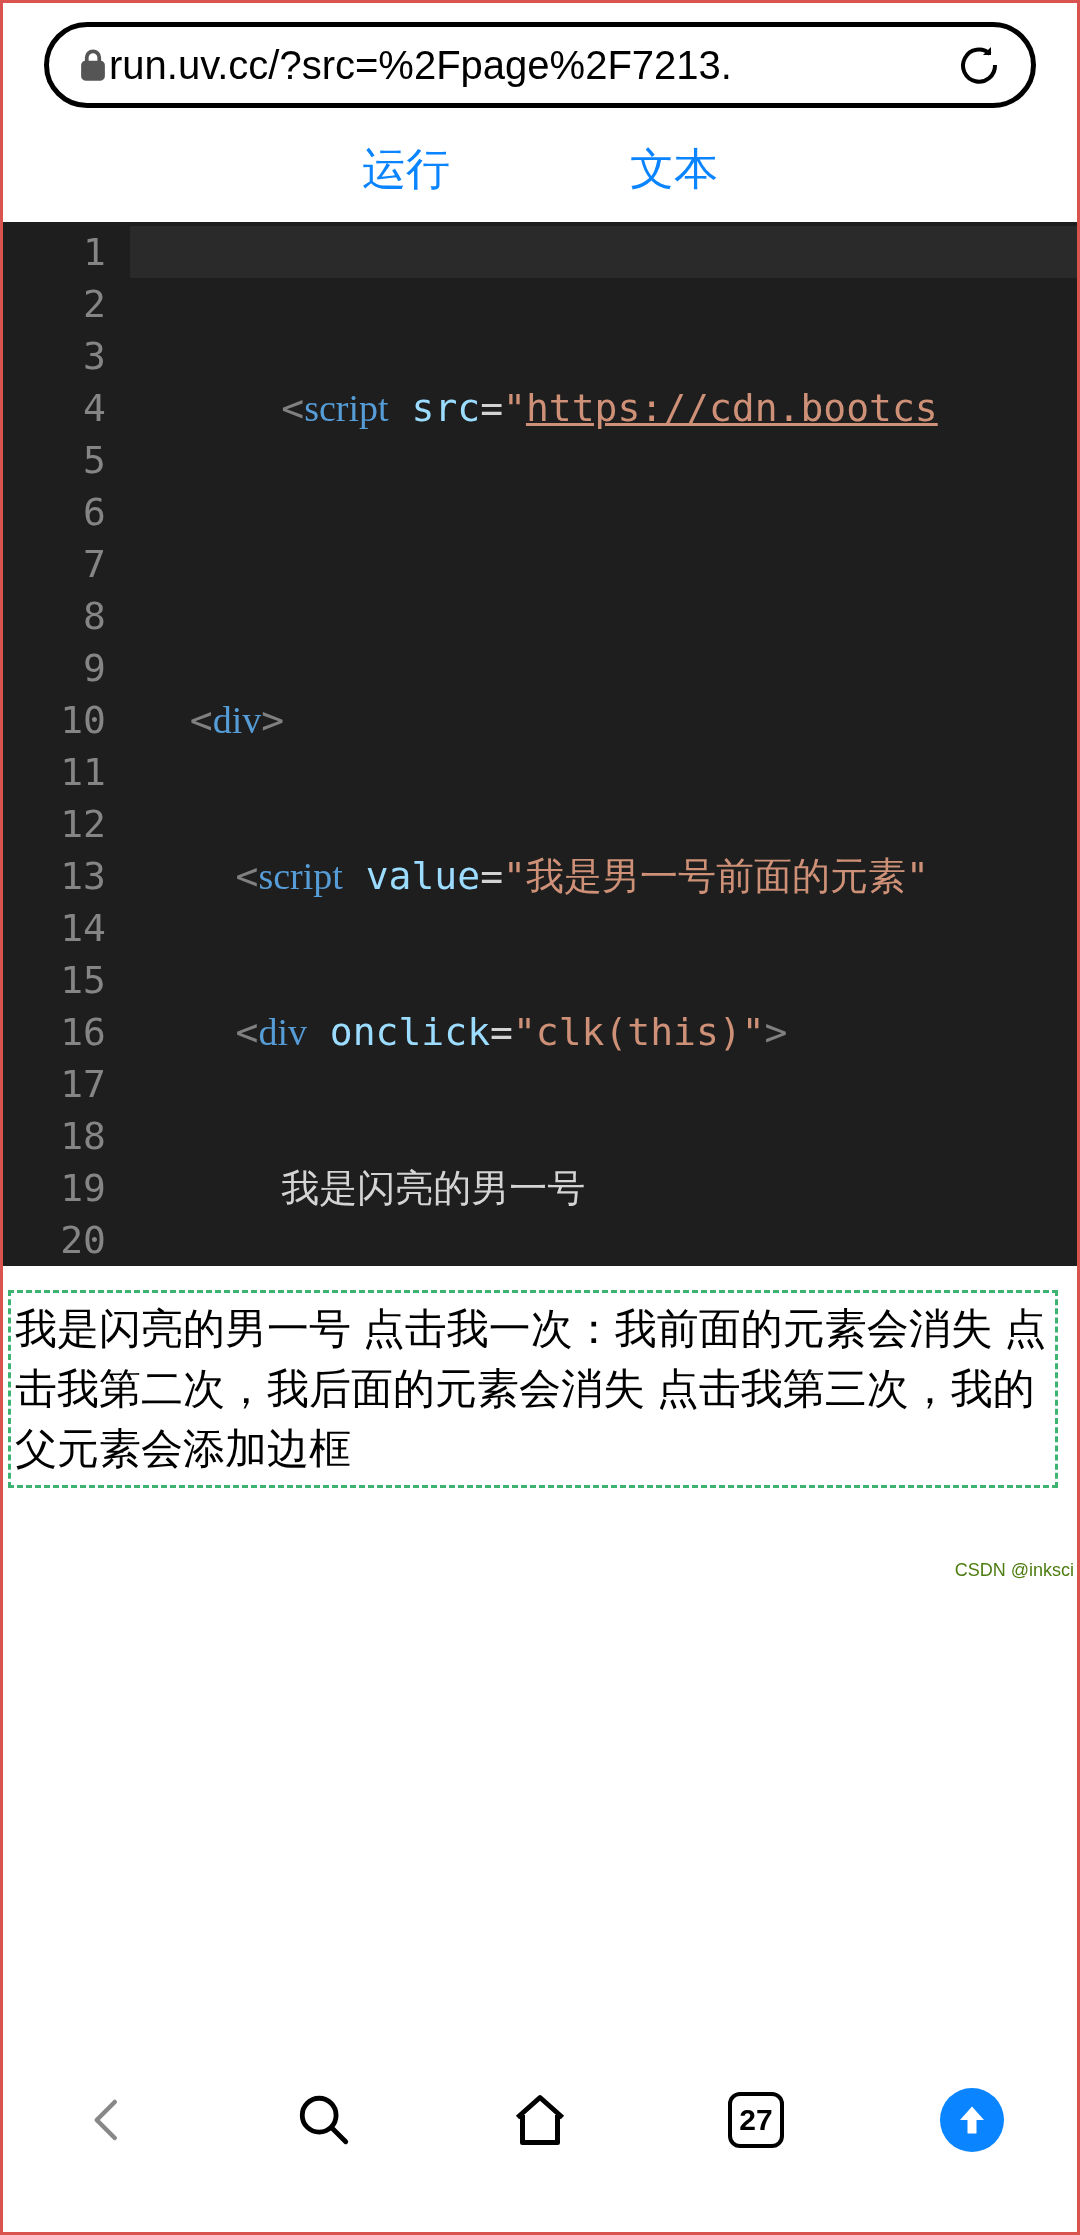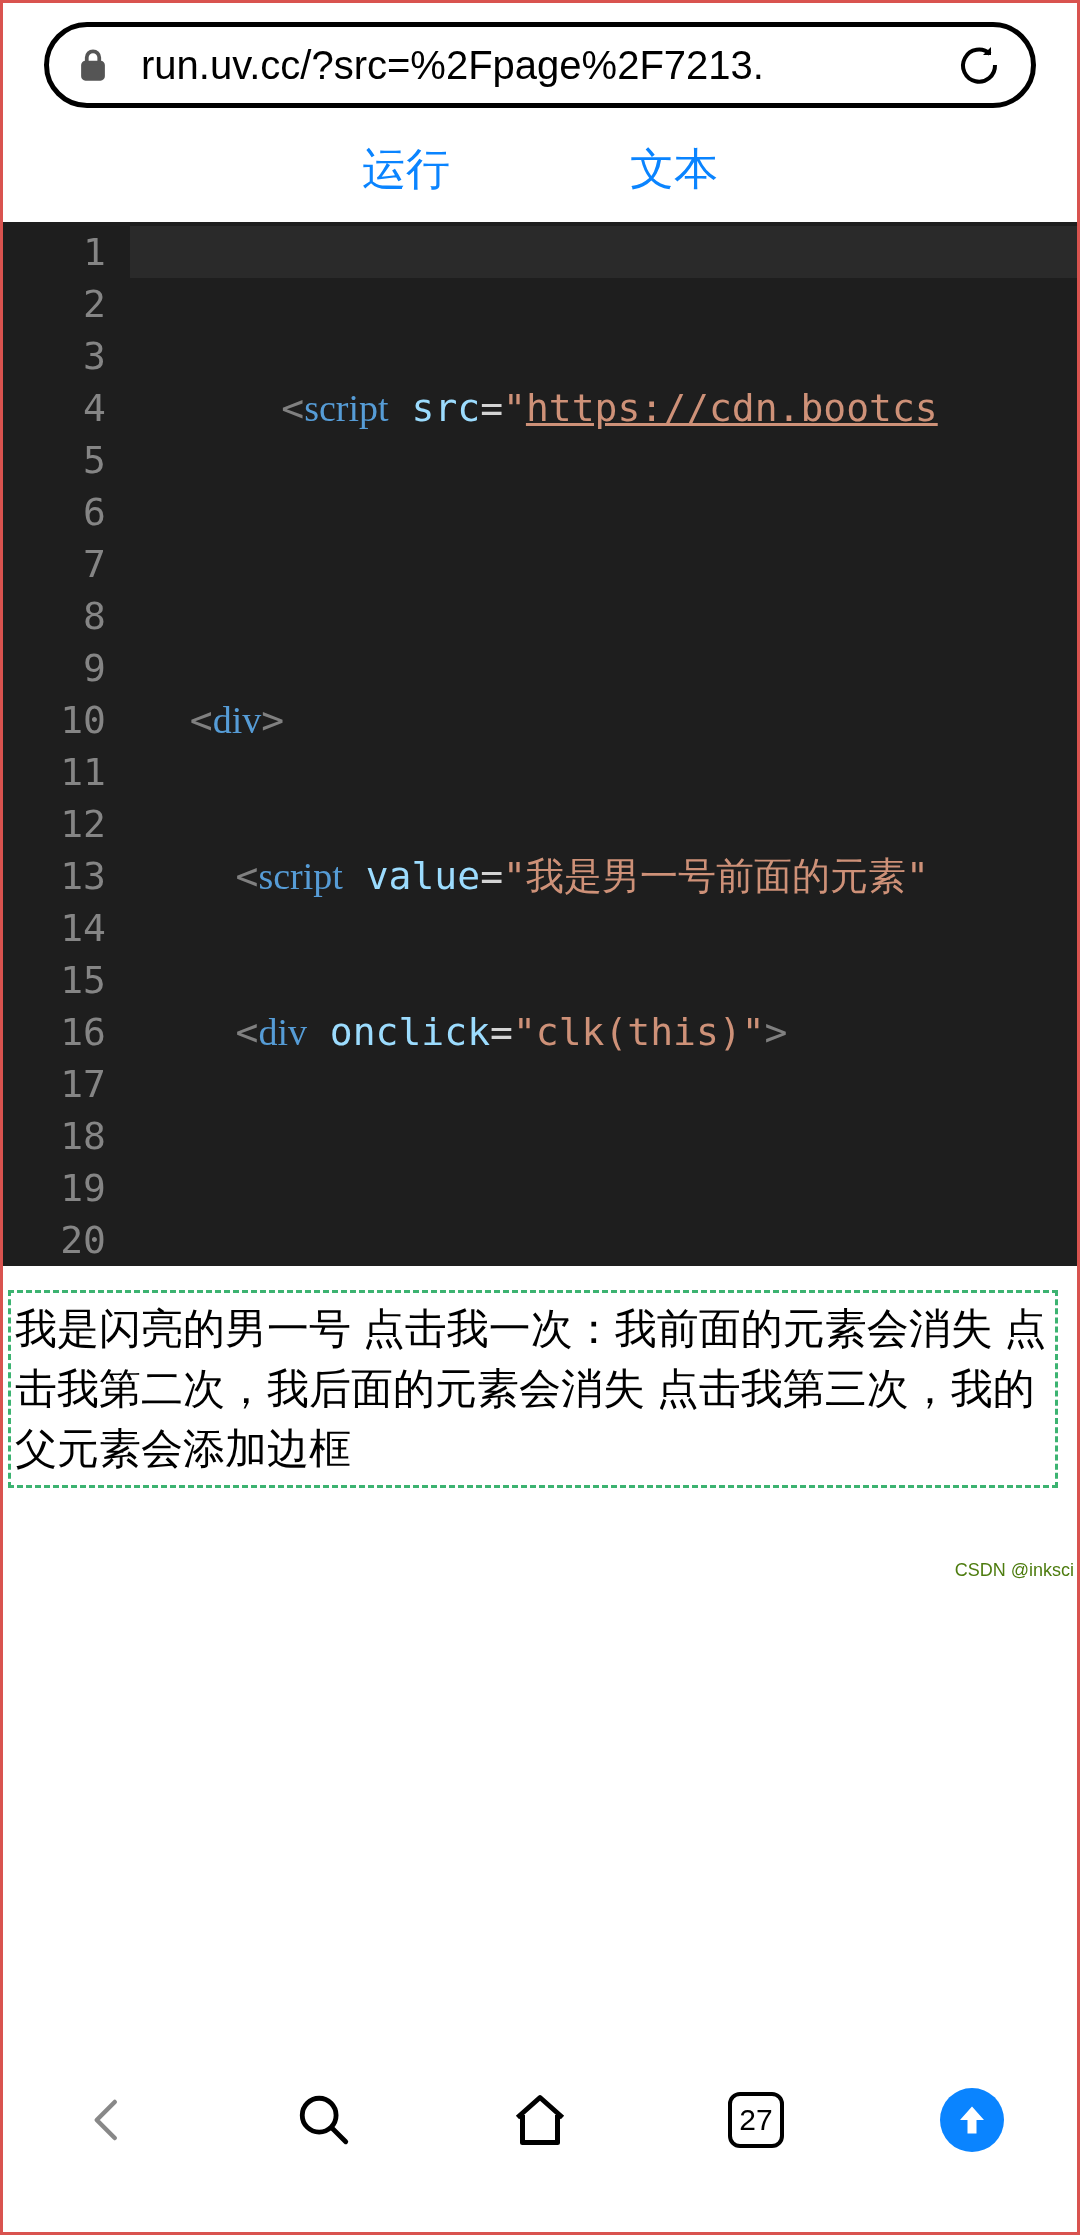--- a/index.html
+++ b/index.html
@@ -10,21 +10,21 @@
   }
 
   
   .addr-wrap { position:absolute; top:22px; left:44px; right:44px; }
   .addr-bar {
     height:86px; border:5px solid #000; border-radius:60px;
     display:flex; align-items:center; padding:0 28px;
   }
   .addr-bar .lock { width:32px; display:flex; justify-content:center; }
   .addr-bar .url {
-    flex:1; font-size:40px; color:#000; margin-left:32px;
+    flex:1; font-size:40px; color:#000; margin-left:0;
     white-space:nowrap; overflow:hidden;
   }
   .addr-bar .reload { width:48px; height:48px; }
   .addr-bar svg { display:block; }
 
   
   .tabs {
     position:absolute; top:120px; left:0; right:0;
     display:flex; justify-content:center; gap:180px; padding:20px 0 16px;
   }
@@ -67,21 +67,21 @@
   
   .bottom {
     position:absolute; bottom:0; left:0; right:0; height:180px;
     display:flex; justify-content:space-around; align-items:center;
     background:#fff; padding-bottom:50px;
   }
   .bottom .item { width:72px; height:72px; display:flex; align-items:center; justify-content:center; }
   .tab-count {
     width:56px; height:56px; border:4px solid #000; border-radius:12px;
     display:flex; align-items:center; justify-content:center;
-    font-size:30px; font-weight:400;
+    font-size:30px; font-weight:700;
   }
   .up-btn {
     width:64px; height:64px; border-radius:50%; background:#0a84ff;
     display:flex; align-items:center; justify-content:center;
   }
 
   .watermark {
     position:absolute; right:6px; top:1560px; font-size:18px; color:#4d7c0f;
   }
 
@@ -137,21 +137,21 @@
     <div>19</div>
       <div>20</div>
   </div>
   <div class="code">
     <div class="hl"></div>
     <div class="line"><span class="tx">      </span><span class="b">&lt;</span><span class="tg">script</span><span class="tx"> </span><span class="at">src</span><span class="pn">=</span><span class="st">"</span><span class="lnk">https://cdn.bootcs</span></div>
     <div class="line"></div>
     <div class="line"><span class="tx">  </span><span class="b">&lt;</span><span class="tg">div</span><span class="b">&gt;</span></div>
     <div class="line"><span class="tx">    </span><span class="b">&lt;</span><span class="tg">script</span><span class="tx"> </span><span class="at">value</span><span class="pn">=</span><span class="st">"</span><span class="st">我是男一号前面的元素</span><span class="st">"</span></div>
     <div class="line"><span class="tx">    </span><span class="b">&lt;</span><span class="tg">div</span><span class="tx"> </span><span class="at">onclick</span><span class="pn">=</span><span class="st">"</span><span class="st">clk(this)</span><span class="st">"</span><span class="b">&gt;</span></div>
-    <div class="line"><span class="tx">      </span></div>
+    <div class="line"><span class="tx">      </span><span class="tx">我是闪亮的男一号</span></div>
     
     
     
     
     
     
     
     
     
     

